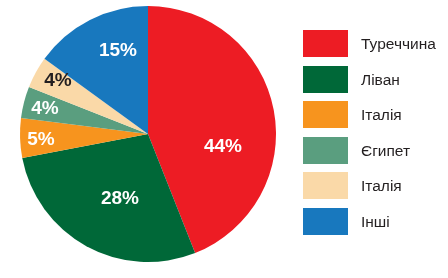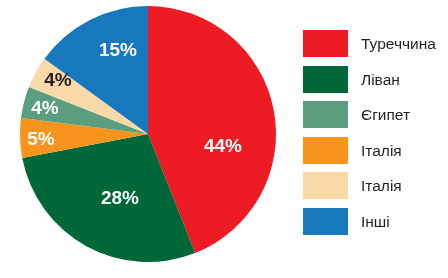--- a/index.html
+++ b/index.html
@@ -100,27 +100,27 @@
       <span class="legend-swatch" style="background: rgb(237, 28, 36);"></span>
       <span class="legend-label">Туреччина</span>
     </div>
 
     <div class="legend-row">
       <span class="legend-swatch" style="background: rgb(0, 104, 56);"></span>
       <span class="legend-label">Ліван</span>
     </div>
 
     <div class="legend-row">
-      <span class="legend-swatch" style="background: rgb(90, 158, 127);"></span>
-      <span class="legend-label">Єгипет</span>
+      <span class="legend-swatch" style="background: rgb(247, 148, 30);"></span>
+      <span class="legend-label">Італія</span>
     </div>
 
     <div class="legend-row">
-      <span class="legend-swatch" style="background: rgb(247, 148, 30);"></span>
-      <span class="legend-label">Італія</span>
+      <span class="legend-swatch" style="background: rgb(90, 158, 127);"></span>
+      <span class="legend-label">Єгипет</span>
     </div>
 
     <div class="legend-row">
       <span class="legend-swatch" style="background: rgb(250, 217, 168);"></span>
       <span class="legend-label">Італія</span>
     </div>
 
     <div class="legend-row">
       <span class="legend-swatch" style="background: rgb(24, 120, 190);"></span>
       <span class="legend-label">Інші</span>

